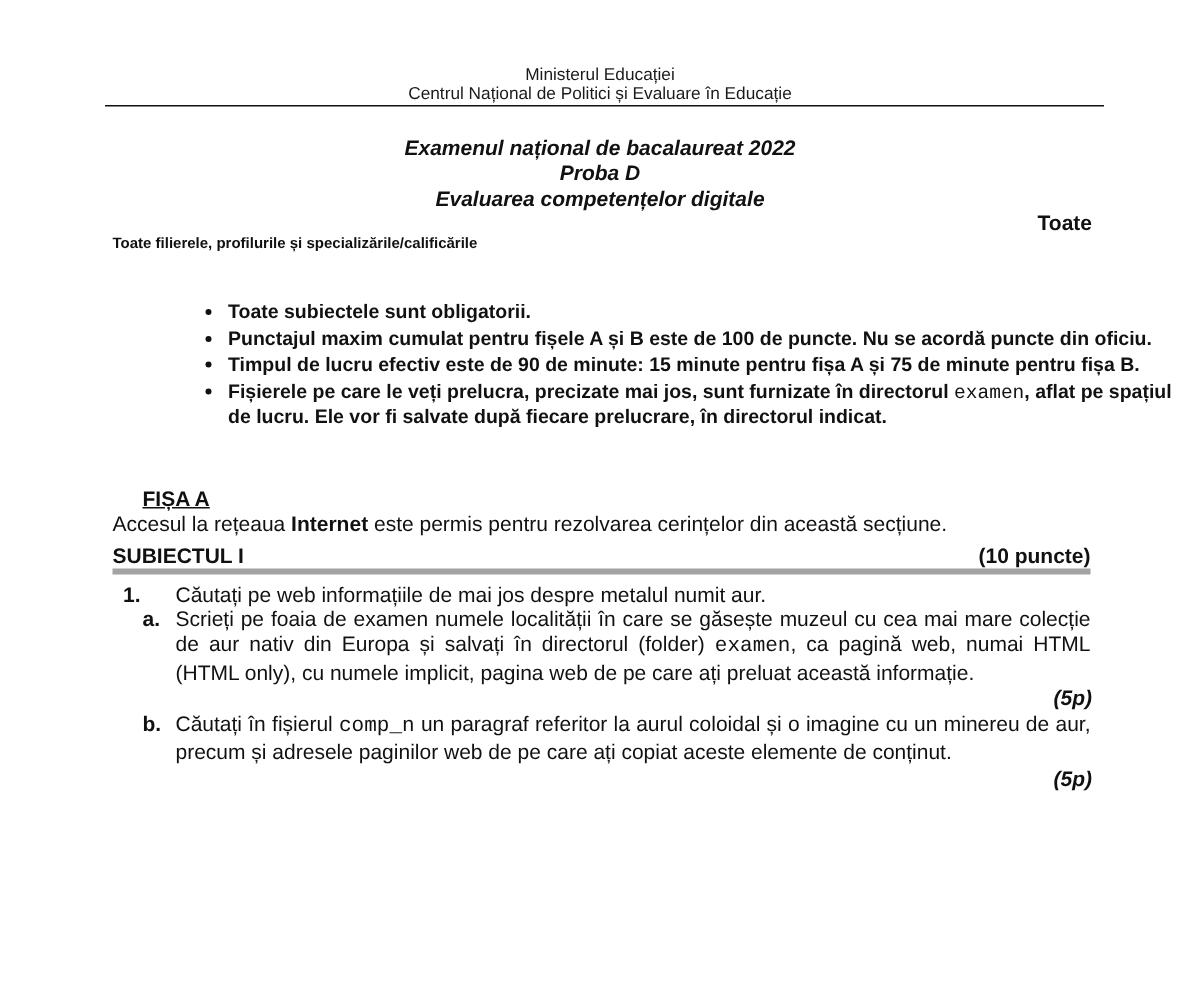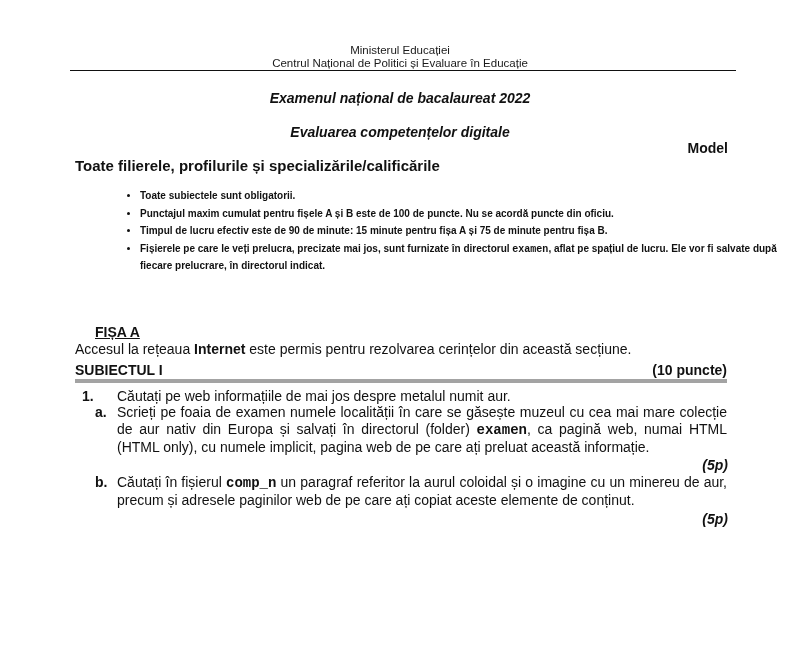--- a/index.html
+++ b/index.html
@@ -49,41 +49,41 @@
       right: 72px;
       top: 140px;
       font-weight: bold;
       font-size: 14px;
     }
     .filiere {
       position: absolute;
       left: 75px;
       top: 157px;
       font-weight: bold;
-      font-size: 15px;
+      font-size: 10px;
     }
     ul.rules {
       position: absolute;
       left: 100px;
       top: 188px;
       width: 640px;
-      margin: 0;
+      margin: 12px;
       padding: 0 0 0 40px;
       font-weight: bold;
-      font-size: 10px;
+      font-size: 13px;
       line-height: 16.5px;
     }
     ul.rules li {
       margin: 0 0 1px 0;
       padding: 0;
       list-style: disc;
     }
     .mono {
       font-family: "Liberation Mono", monospace;
-      font-weight: bold;
+      font-weight: normal;
     }
     .fisa {
       position: absolute;
       left: 75px;
       top: 324px;
       font-weight: bold;
       font-size: 14px;
       text-decoration: underline;
       padding-left: 20px;
     }
@@ -145,22 +145,23 @@
 </head>
 <body>
 
 <div class="page">
 
   <div class="hdr-line" style="top:43px;">Ministerul Educației</div>
   <div class="hdr-line" style="top:56px;">Centrul Național de Politici și Evaluare în Educație</div>
   <div class="hdr-rule"></div>
 
   <div class="title-line" style="top:89px;">Examenul național de bacalaureat 2022</div>
+  <div class="title-line" style="top:106px;">Proba  D</div>
   <div class="title-line" style="top:123px;">Evaluarea competențelor digitale</div>
-  <div class="model">Model</div>
+  <div class="model">Toate</div>
 
   <div class="filiere">Toate filierele, profilurile și specializările/calificările</div>
 
   <ul class="rules">
     <li>Toate subiectele sunt obligatorii.</li>
     <li>Punctajul maxim cumulat pentru fișele A și B este de 100 de puncte. Nu se acordă puncte din oficiu.</li>
     <li>Timpul de lucru efectiv este de 90 de minute: 15 minute pentru fișa A și 75 de minute pentru fișa B.</li>
     <li><span>Fișierele pe care le veți prelucra, precizate mai jos, sunt furnizate în directorul </span><span class="mono">examen</span><span>, aflat pe spațiul de lucru. Ele vor fi salvate după fiecare prelucrare, în directorul indicat.</span></li>
   </ul>
 

